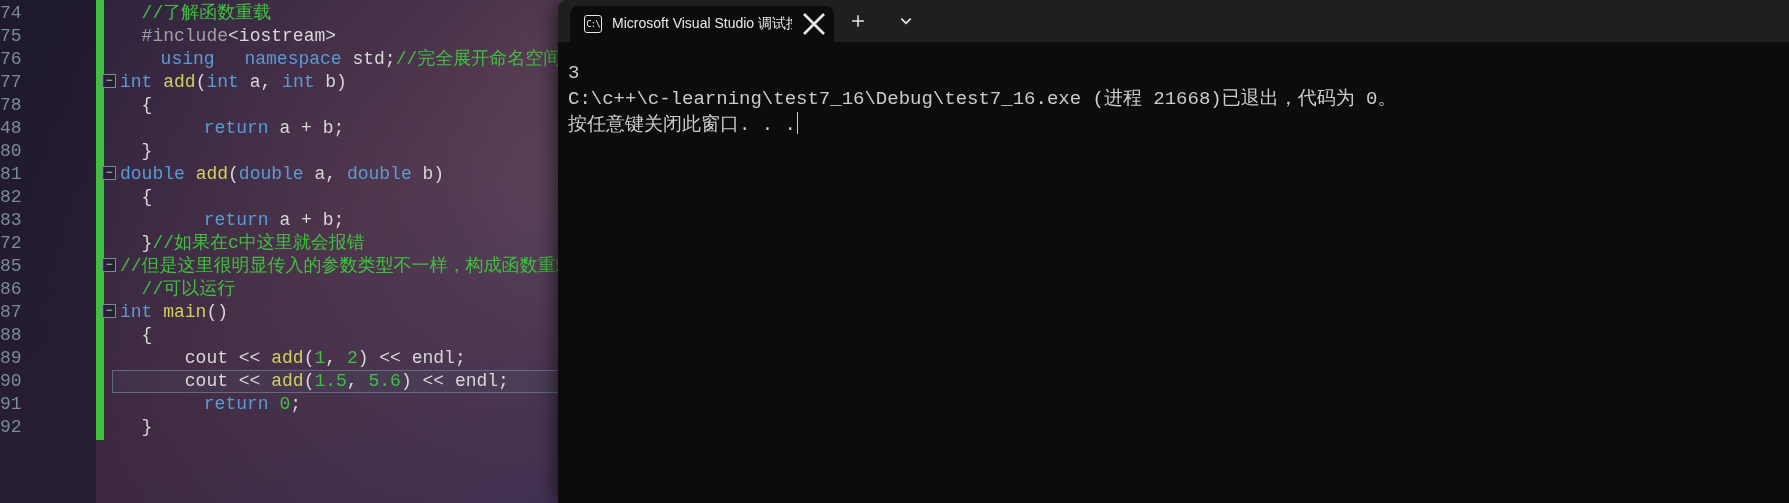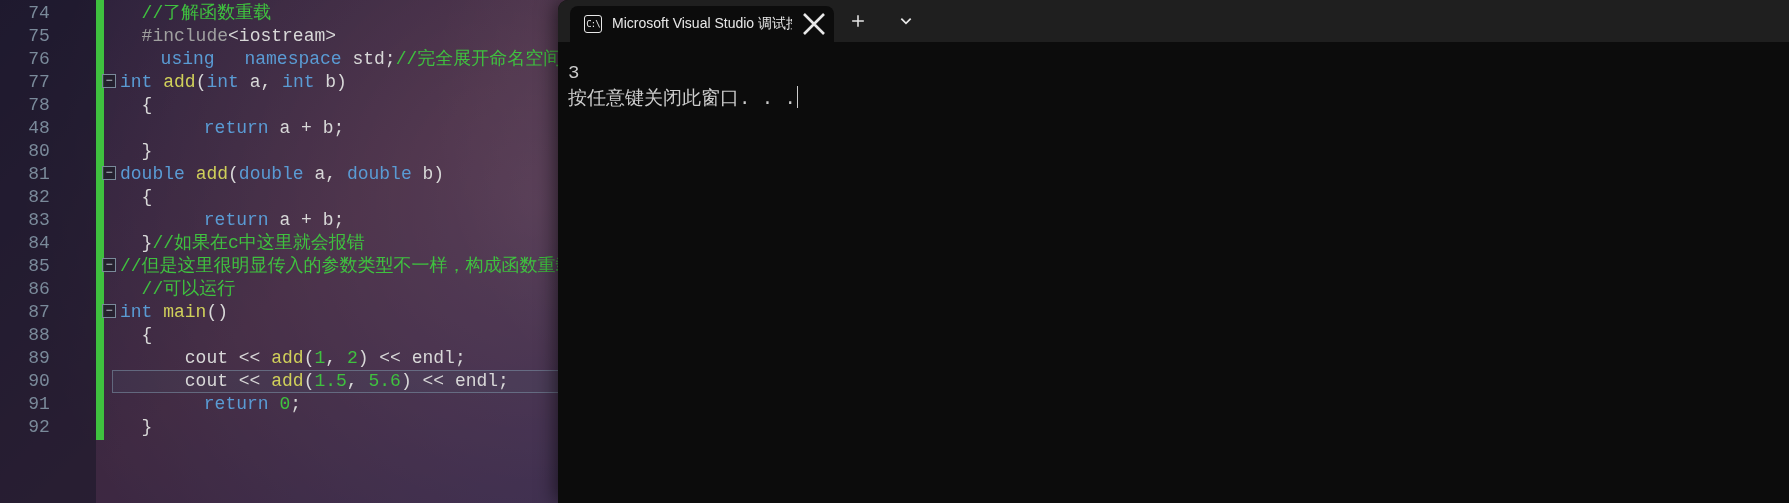--- a/index.html
+++ b/index.html
@@ -36,21 +36,21 @@
   left: 0; top: 0;
   width: 96px; height: 100%;
   background: rgba(20,20,35,0.5);
   color: #7a8a9a;
   font-size: 18px;
   padding-top: 2px;
 }
 .gutter .ln {
   height: 23px;
   line-height: 23px;
-  text-align: center;
+  text-align: left;
   padding-right: 18px;
 }
 .change-bar {
   position: absolute;
   left: 96px; top: 0;
   width: 8px; height: 440px;
   background: #3fc13f;
 }
 .code {
   position: absolute;
@@ -187,21 +187,21 @@
       <div class="ln">74</div>
       <div class="ln">75</div>
       <div class="ln">76</div>
       <div class="ln">77</div>
       <div class="ln">78</div>
       <div class="ln">48</div>
       <div class="ln">80</div>
       <div class="ln">81</div>
       <div class="ln">82</div>
       <div class="ln">83</div>
-      <div class="ln">84</div>
+      <div class="ln">72</div>
       <div class="ln">85</div>
       <div class="ln">86</div>
       <div class="ln">87</div>
       <div class="ln">88</div>
       <div class="ln">89</div>
       <div class="ln">90</div>
       <div class="ln">91</div>
       <div class="ln">92</div>
     </div>
   <div class="change-bar"></div>
@@ -225,14 +225,14 @@
       <svg viewBox="0 0 12 12">
           <path d="M6 1 V11 M1 6 H11" stroke="#e8e8e8" stroke-width="1.3" fill="none"></path>
         </svg>
     </div>
     <div class="tb-btn">
       <svg viewBox="0 0 12 12">
           <path d="M2 4 L6 8 L10 4" stroke="#e8e8e8" stroke-width="1.5" fill="none"></path>
         </svg>
     </div>
   </div>
-  <div class="term-body"><div>3</div><div></div><div>按任意键关闭此窗口. . .<span class="cursor"></span></div></div>
+  <div class="term-body"><div>3</div><div></div><div>C:\c++\c-learning\test7_16\Debug\test7_16.exe (进程 21668)已退出，代码为 0。</div><div>按任意键关闭此窗口. . .<span class="cursor"></span></div></div>
 </div>
 
 </body></html>

